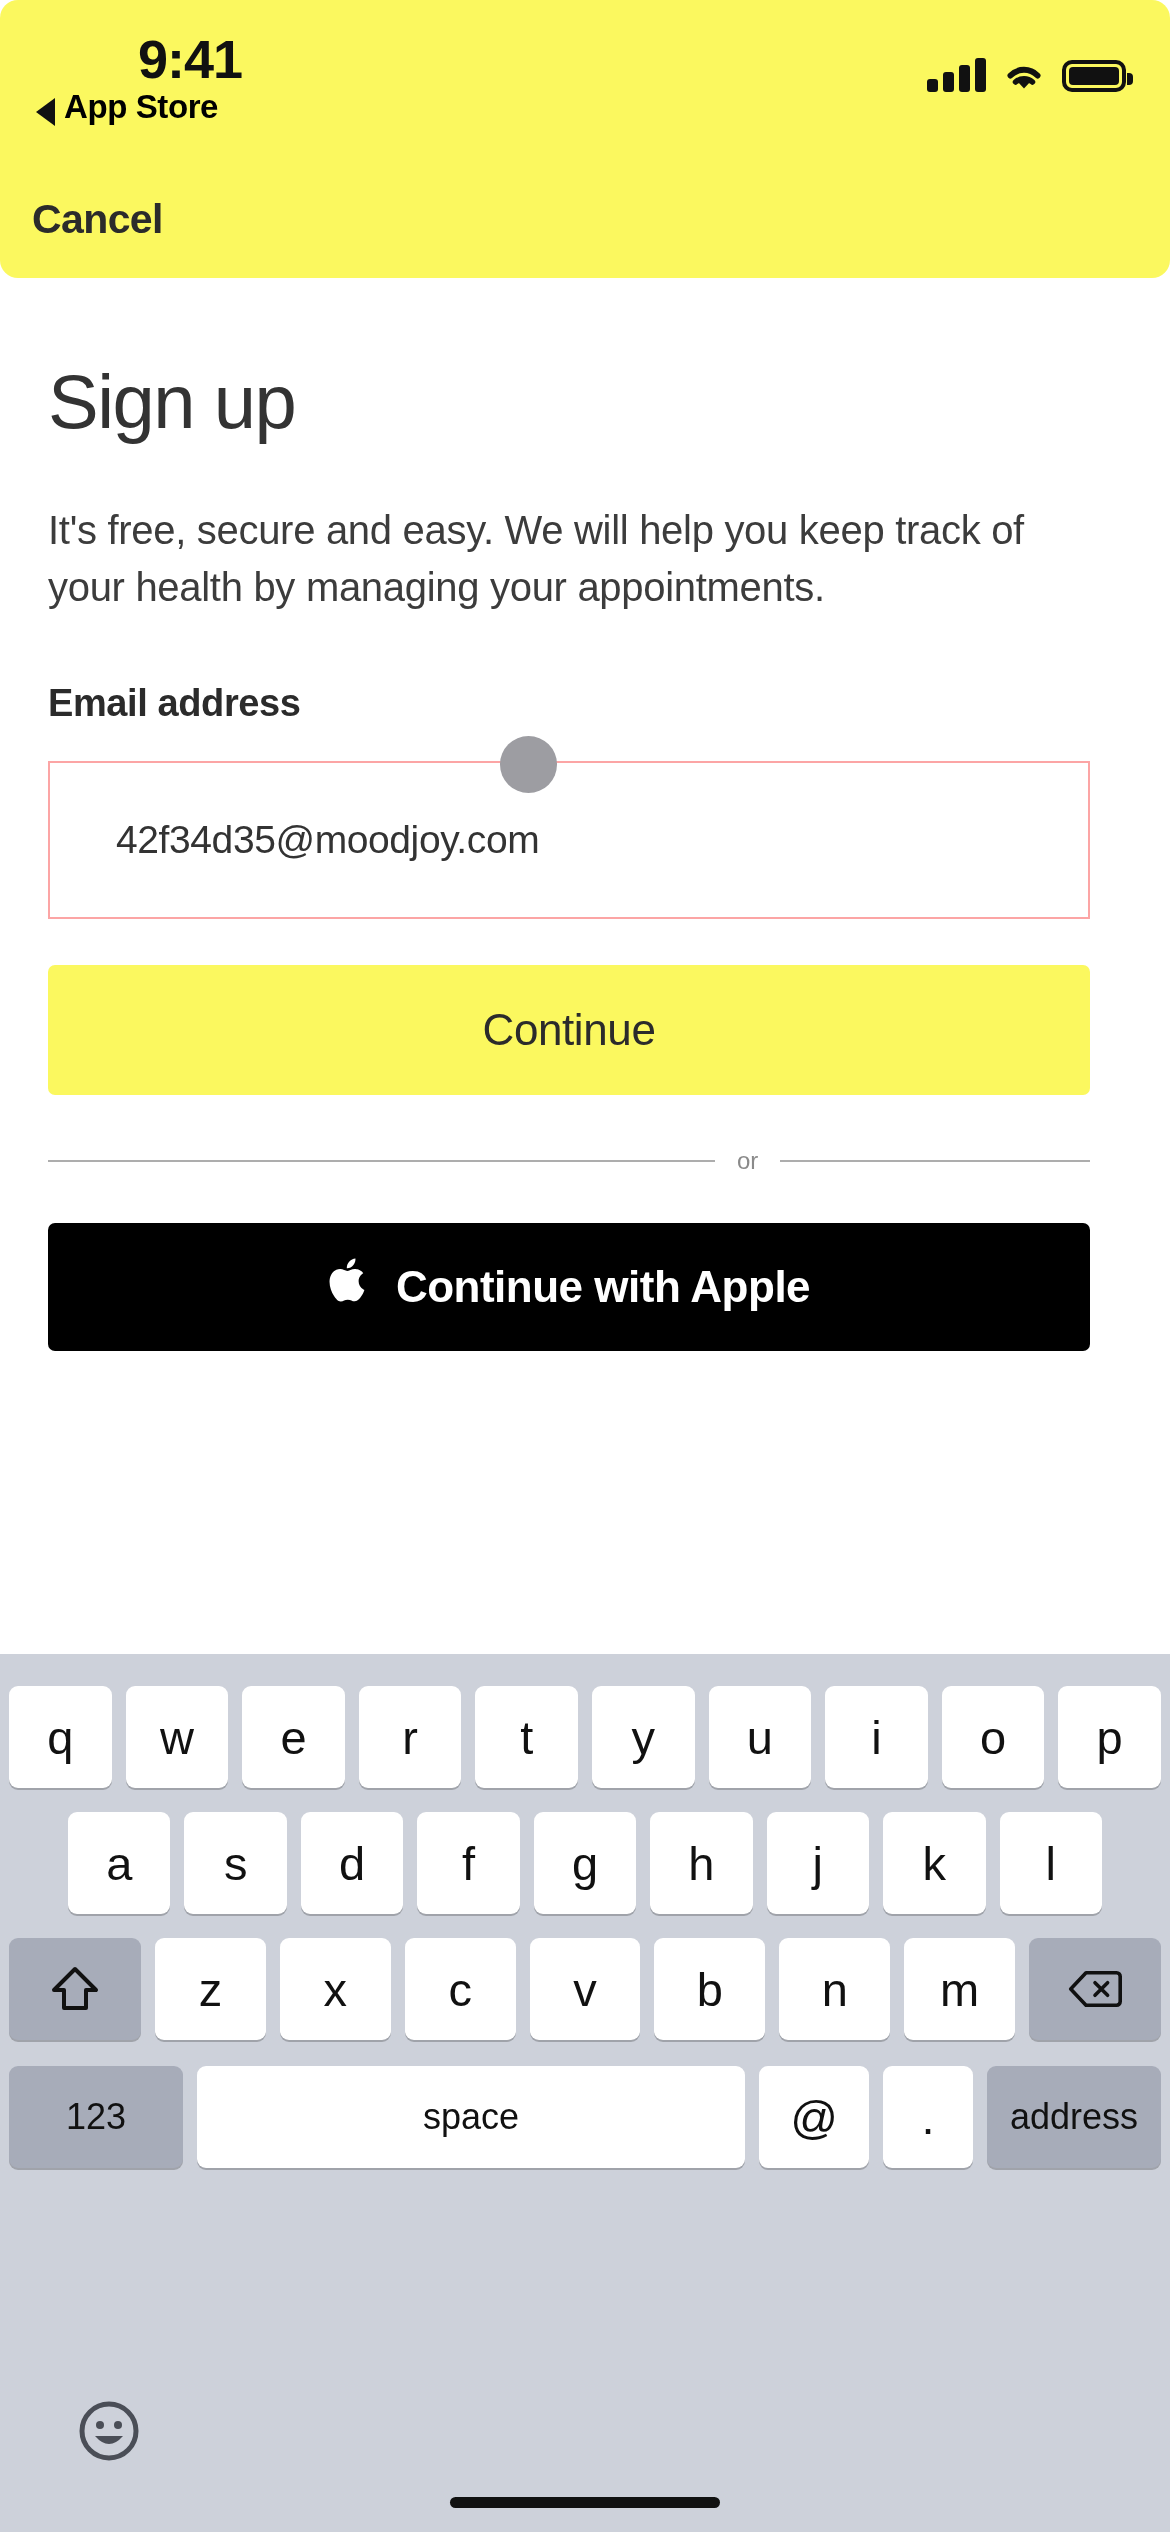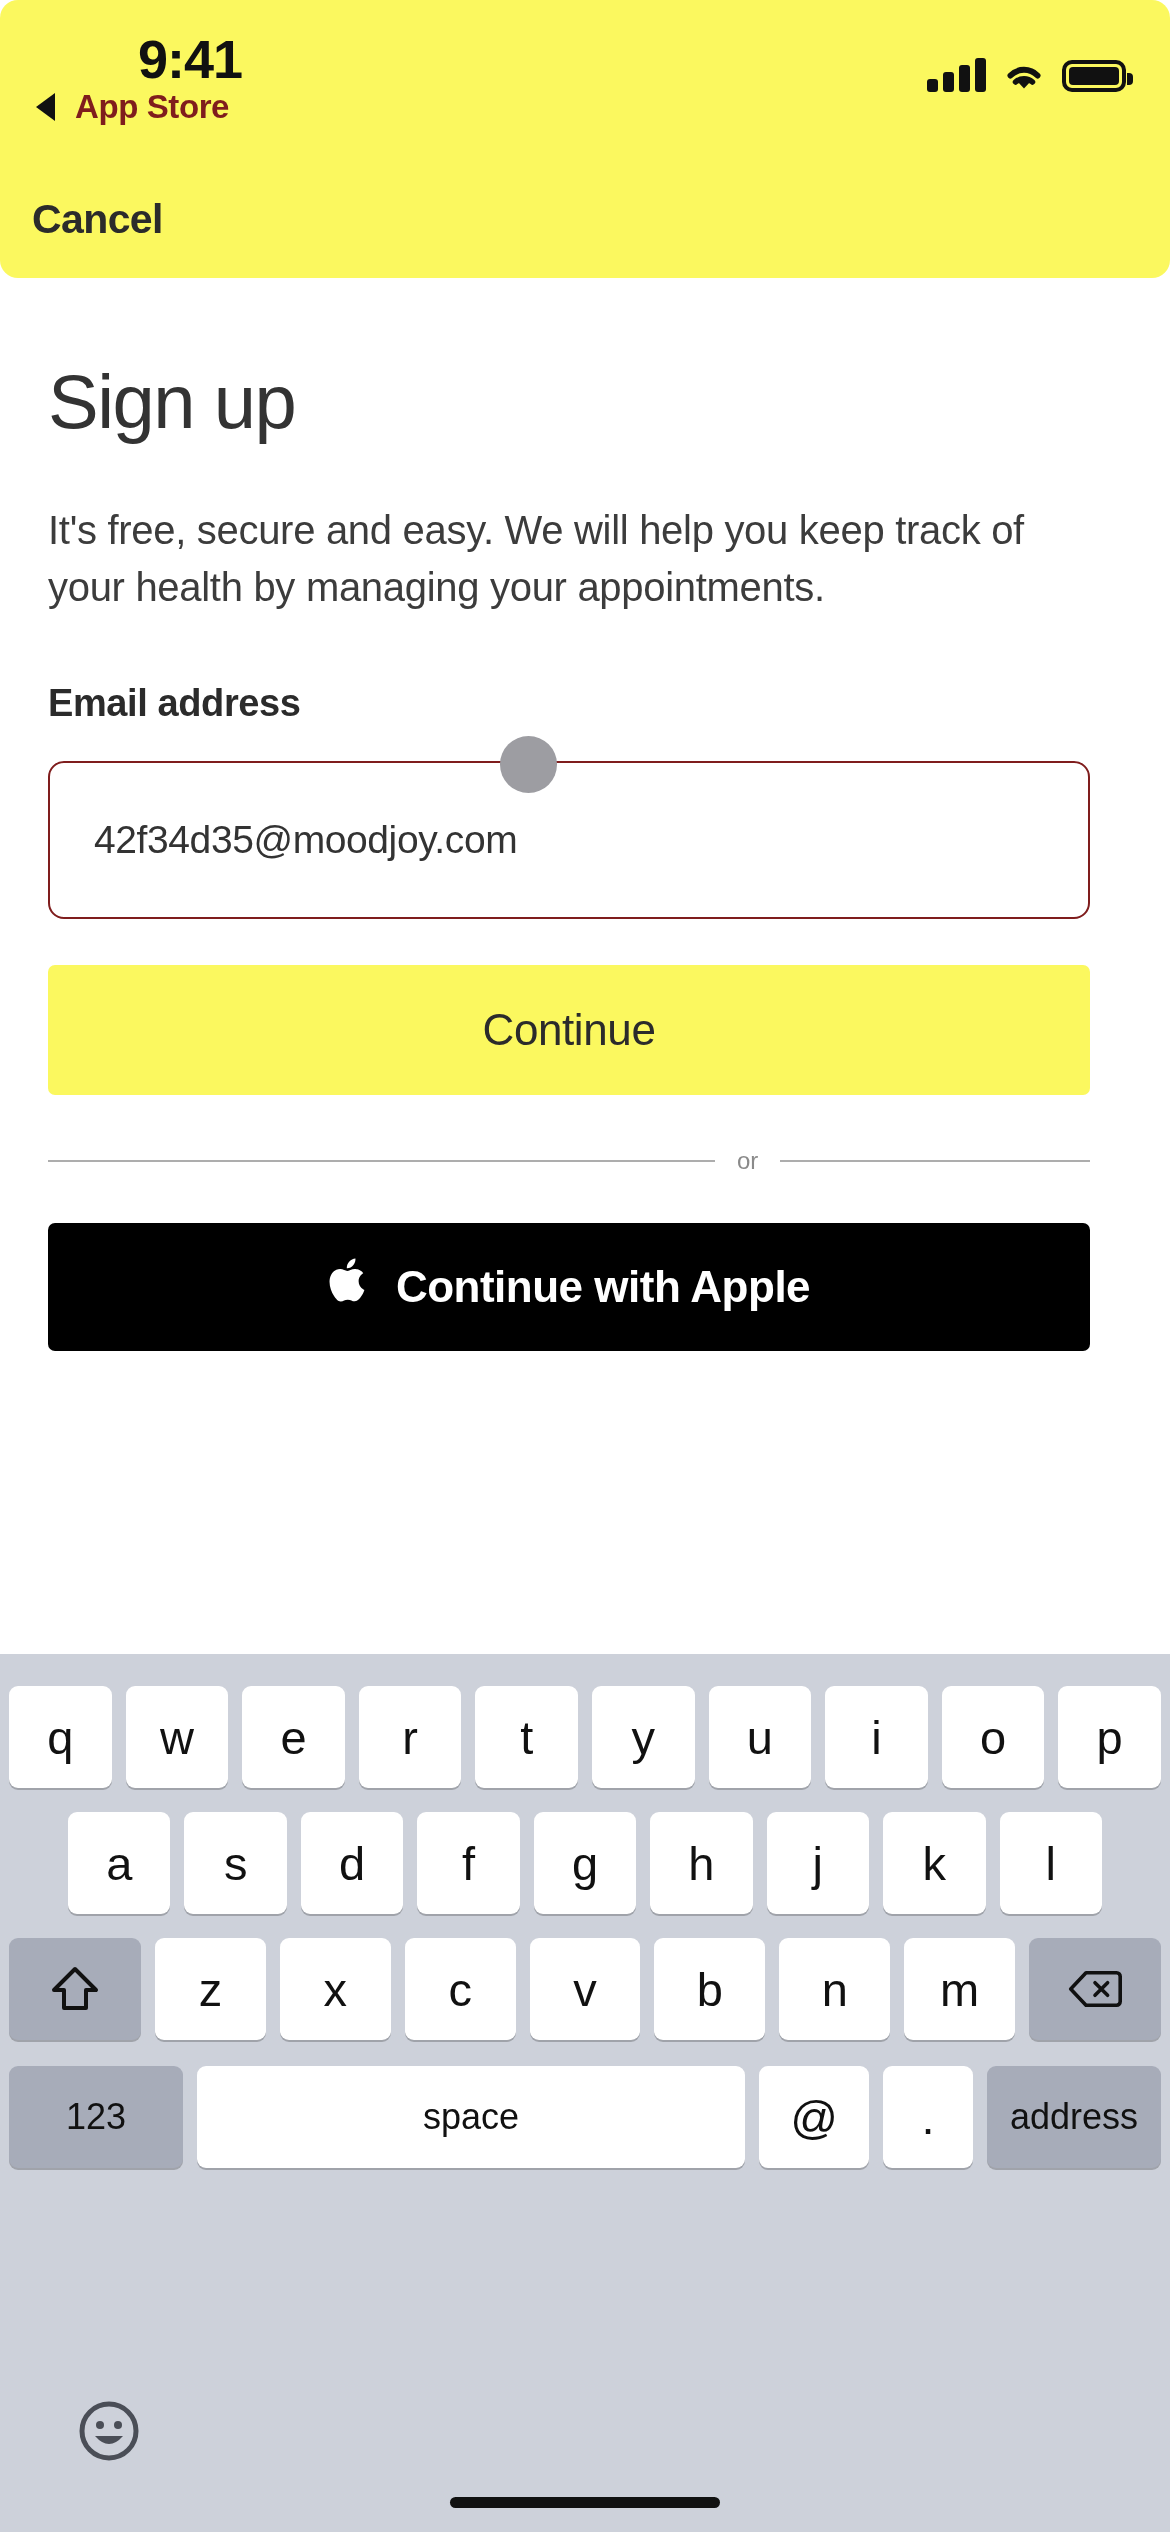--- a/index.html
+++ b/index.html
@@ -40,23 +40,23 @@
     font-size: 54px;
     font-weight: bold;
     letter-spacing: -1px;
     color: #111111;
     font-family: "Liberation Sans", sans-serif;
   }
   .status-back {
     position: absolute;
     left: 36px; top: 88px;
     display: flex;
-    align-items: center;
-    gap: 20px;
-    color: #7f1d1d;
+    align-items: flex-end;
+    gap: 9px;
+    color: #000000;
     font-size: 33px;
     font-weight: bold;
     letter-spacing: -0.4px;
   }
   .back-tri {
     width: 0; height: 0;
     border-top: 14px solid transparent;
     border-bottom: 14px solid transparent;
     border-right: 19px solid #111111;
     display: inline-block;
@@ -134,24 +134,24 @@
     letter-spacing: -0.4px;
   }
   .email-wrap {
     position: relative;
     margin: 36px 48px 0 48px;
   }
   .email-input {
     display: block;
     width: 100%;
     height: 158px;
-    border: 2px solid #7f1d1d;
-    border-radius: 16px;
+    border: 2px solid #fca5a5;
+    border-radius: 0;
     background: #ffffff;
-    padding: 0 44px;
+    padding: 0 66px;
     font-size: 39px;
     color: #333333;
     font-family: "Liberation Sans", sans-serif;
     letter-spacing: -0.4px;
     outline: none;
   }
   .touch-dot {
     position: absolute;
     left: 452px; top: -25px;
     width: 57px; height: 57px;

